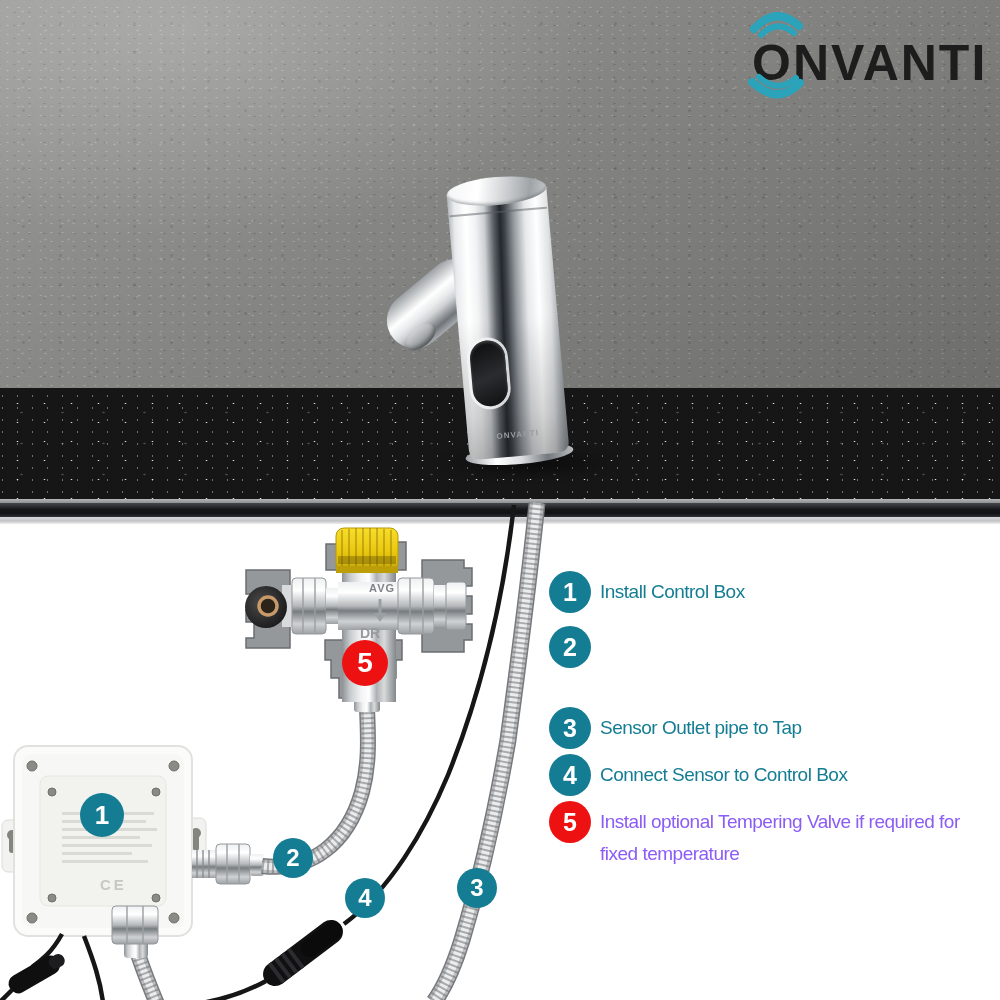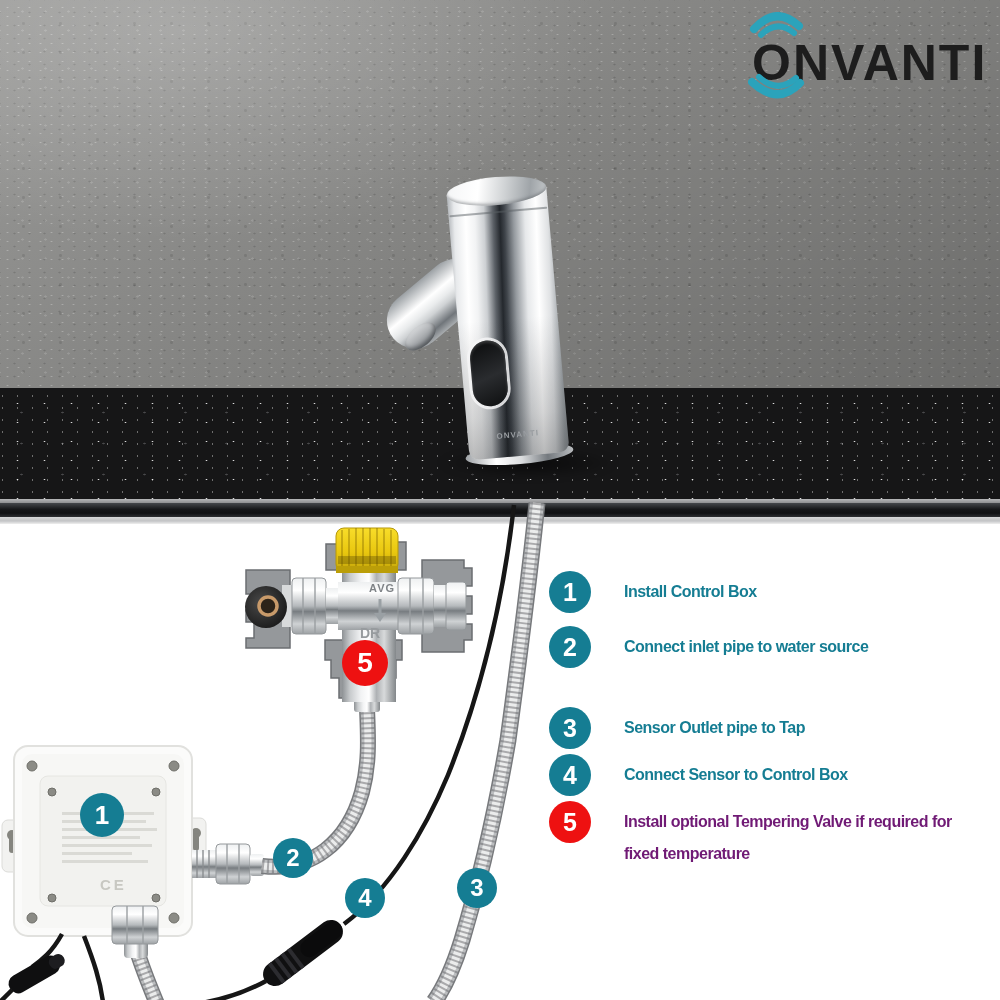--- a/index.html
+++ b/index.html
@@ -65,24 +65,24 @@
 
   
   .marker{display:flex;align-items:center;justify-content:center;border-radius:50%;
     color:#ffffff;font-weight:bold;background:#157d93;}
   .marker.red{background:#ee1111;}
 
   
   .step{position:absolute;left:549px;display:flex;gap:9px;width:440px;}
   .badge{flex:none;width:42px;height:42px;border-radius:50%;background:#157d93;color:#fff;
     display:flex;align-items:center;justify-content:center;font-size:25px;font-weight:bold;}
-  .step-txt{font-size:16px;font-weight:bold;color:#157d93;line-height:32px;margin-top:5px;
-    letter-spacing:-0.5px;max-width:385px;margin-left:24px;}
+  .step-txt{font-size:19px;font-weight:normal;color:#157d93;line-height:32px;margin-top:5px;
+    letter-spacing:-0.5px;max-width:385px;}
   .step.red .badge{background:#ee1111;}
-  .step.red .step-txt{color:#701a75;}
+  .step.red .step-txt{color:#8b5cf6;}
 </style>
 </head>
 <body>
 
 <div class="stage">
 
   <div class="abs wall"></div>
   <div class="abs wall-shade"></div>
   <div class="abs counter"></div>
   <div class="abs edge-hi"></div>
@@ -279,21 +279,20 @@
   <div class="abs marker red" style="left:342px;top:640px;width:46px;height:46px;font-size:28px;">
     <span>5</span>
     </div>
 
   <div class="step" style="top:571px;">
     <div class="badge">1</div>
     <div class="step-txt">Install Control Box</div>
   </div>
   <div class="step" style="top:626px;">
     <div class="badge">2</div>
-    <div class="step-txt">Connect inlet pipe to water source</div>
   </div>
   <div class="step" style="top:707px;">
     <div class="badge">3</div>
     <div class="step-txt">Sensor Outlet pipe to Tap</div>
   </div>
   <div class="step" style="top:754px;">
     <div class="badge">4</div>
     <div class="step-txt">Connect Sensor to Control Box</div>
   </div>
   <div class="step red" style="top:801px;">

